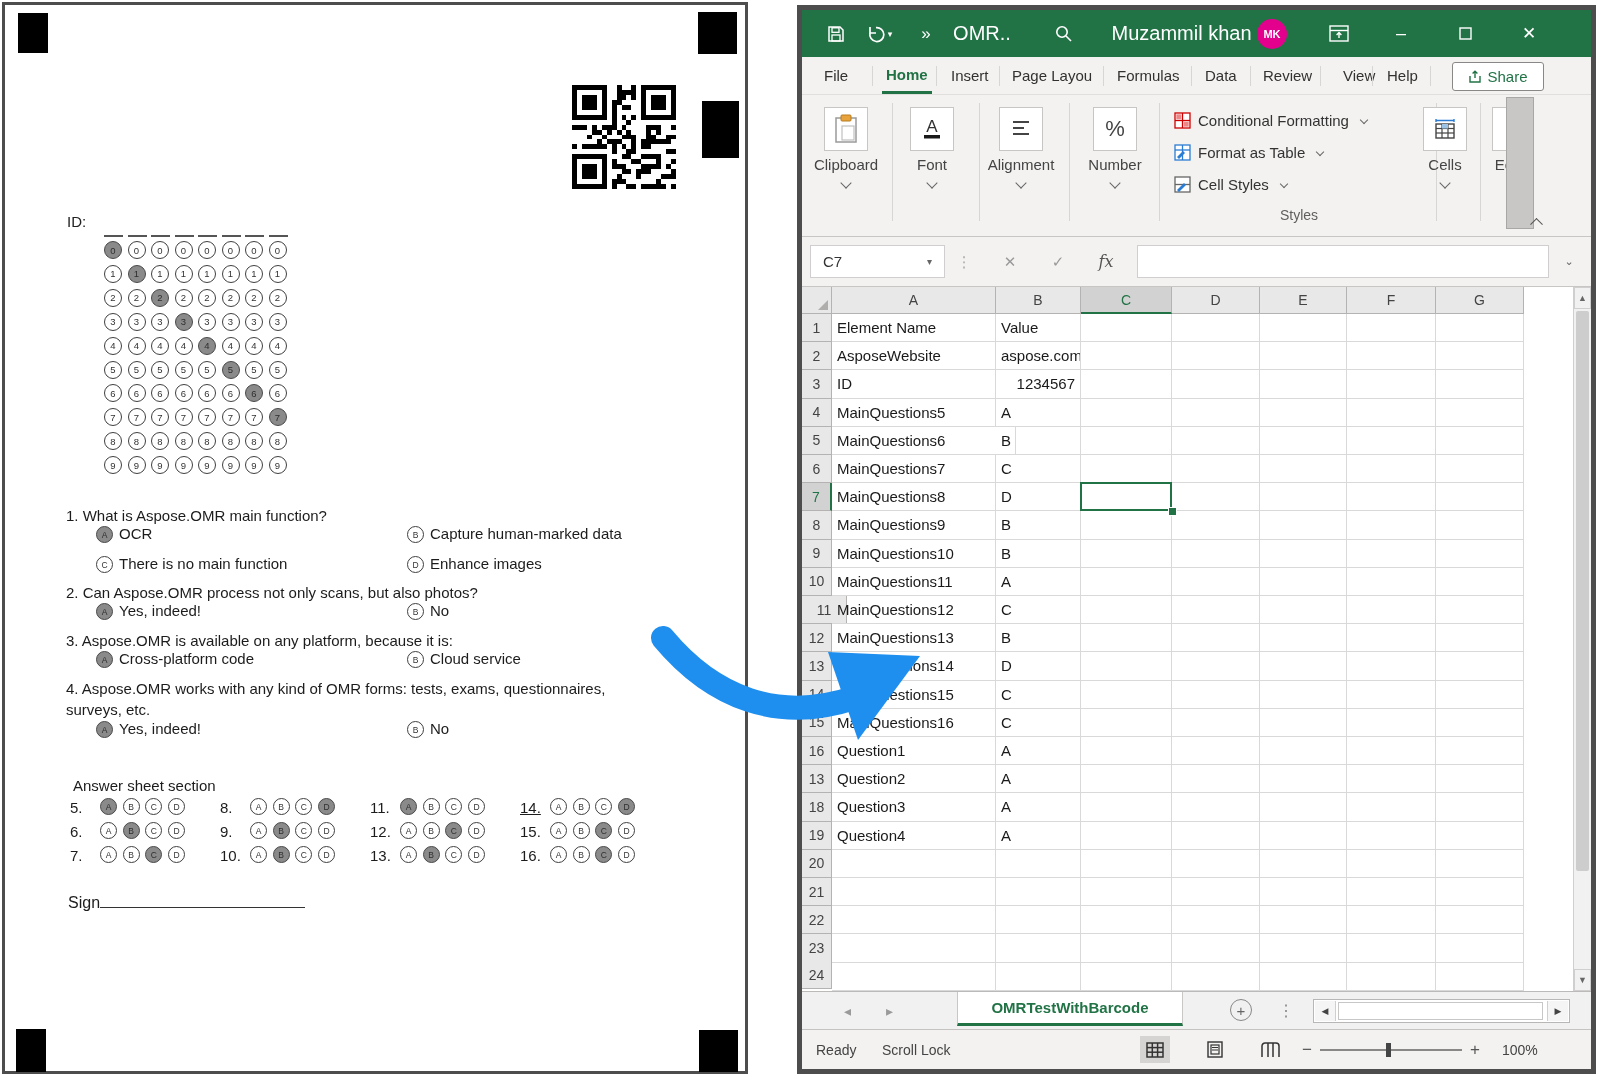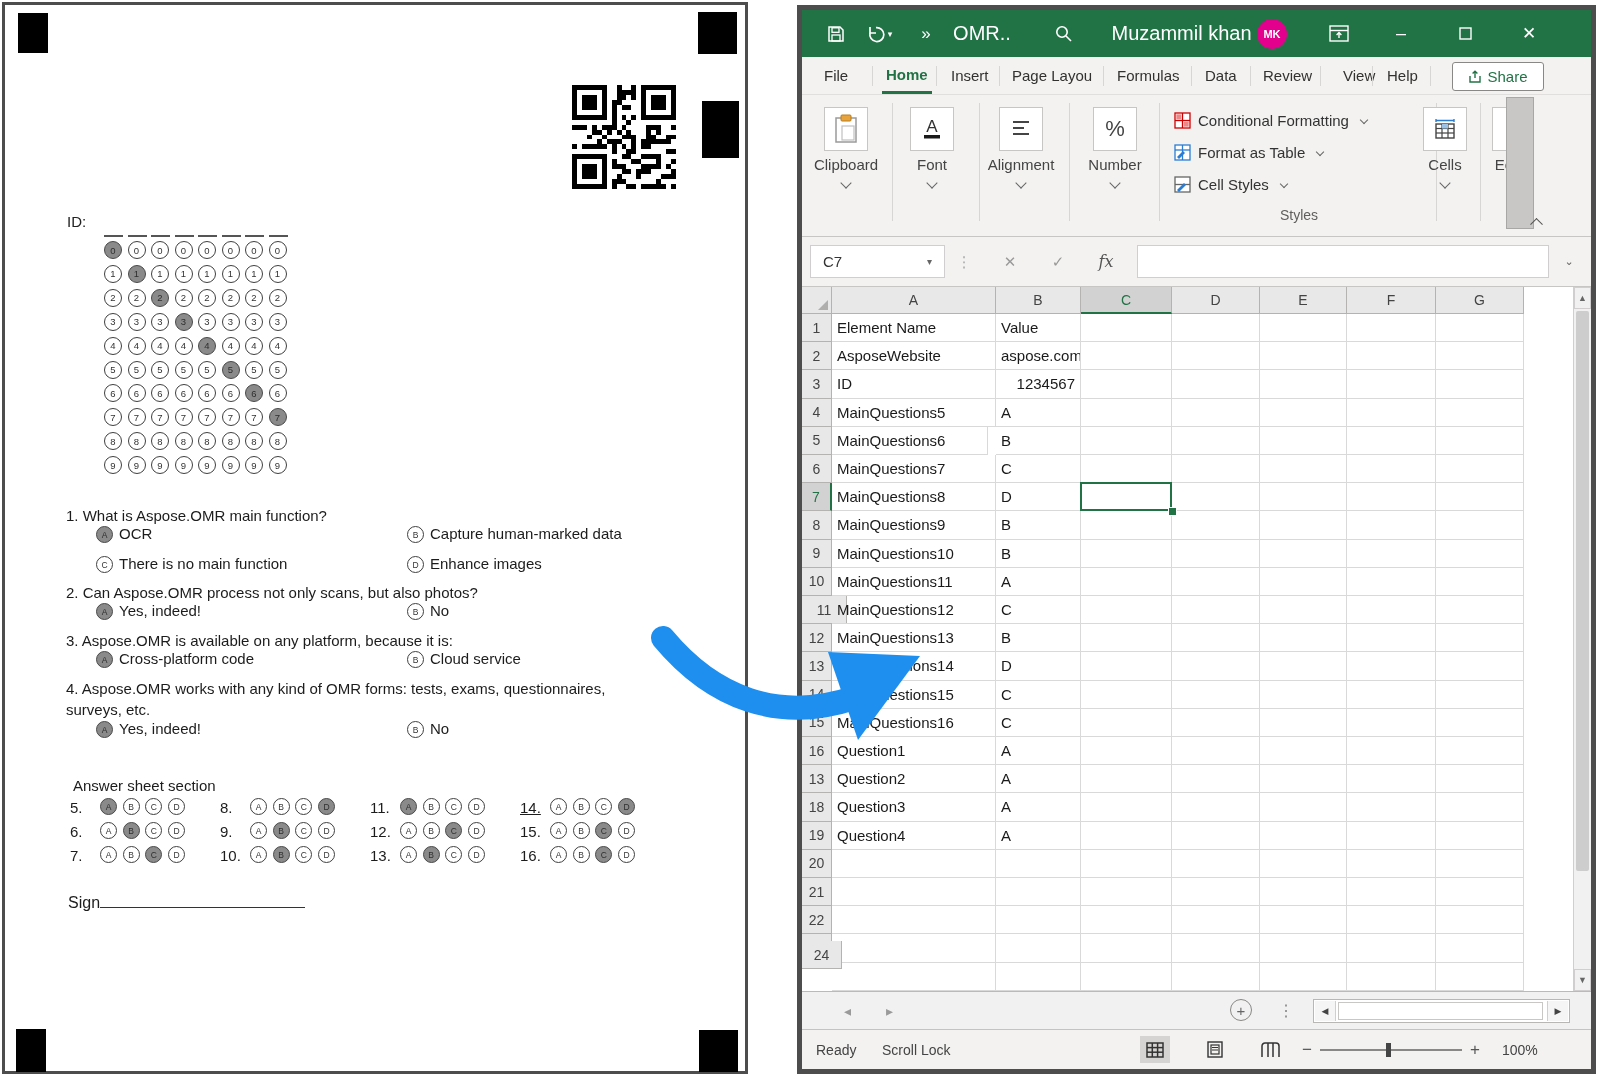--- a/index.html
+++ b/index.html
@@ -737,21 +737,21 @@
         <div class="cell" style="left: 634px; top: 83.4px; width: 88px; height: 28.2px;"></div>
         <div class="hdr" style="left: 0px; top: 111.6px; width: 30px; height: 28.2px;">4</div>
         <div class="cell" style="left: 30px; top: 111.6px; width: 164px; height: 28.2px;">MainQuestions5</div>
         <div class="cell" style="left: 194px; top: 111.6px; width: 85px; height: 28.2px;">A</div>
         <div class="cell" style="left: 279px; top: 111.6px; width: 91px; height: 28.2px;"></div>
         <div class="cell" style="left: 370px; top: 111.6px; width: 88px; height: 28.2px;"></div>
         <div class="cell" style="left: 458px; top: 111.6px; width: 87px; height: 28.2px;"></div>
         <div class="cell" style="left: 545px; top: 111.6px; width: 89px; height: 28.2px;"></div>
         <div class="cell" style="left: 634px; top: 111.6px; width: 88px; height: 28.2px;"></div>
         <div class="hdr" style="left: 0px; top: 139.8px; width: 30px; height: 28.2px;">5</div>
-        <div class="cell" style="left: 30px; top: 139.8px; width: 156px; height: 28.2px;">MainQuestions6</div>
+        <div class="cell" style="left: 30px; top: 139.8px; width: 184px; height: 28.2px;">MainQuestions6</div>
         <div class="cell" style="left: 194px; top: 139.8px; width: 85px; height: 28.2px;">B</div>
         <div class="cell" style="left: 279px; top: 139.8px; width: 91px; height: 28.2px;"></div>
         <div class="cell" style="left: 370px; top: 139.8px; width: 88px; height: 28.2px;"></div>
         <div class="cell" style="left: 458px; top: 139.8px; width: 87px; height: 28.2px;"></div>
         <div class="cell" style="left: 545px; top: 139.8px; width: 89px; height: 28.2px;"></div>
         <div class="cell" style="left: 634px; top: 139.8px; width: 88px; height: 28.2px;"></div>
         <div class="hdr" style="left: 0px; top: 168px; width: 30px; height: 28.2px;">6</div>
         <div class="cell" style="left: 30px; top: 168px; width: 164px; height: 28.2px;">MainQuestions7</div>
         <div class="cell" style="left: 194px; top: 168px; width: 85px; height: 28.2px;">C</div>
         <div class="cell" style="left: 279px; top: 168px; width: 91px; height: 28.2px;"></div>
@@ -888,41 +888,42 @@
         <div class="cell" style="left: 545px; top: 619.2px; width: 89px; height: 28.2px;"></div>
         <div class="cell" style="left: 634px; top: 619.2px; width: 88px; height: 28.2px;"></div>
         <div class="hdr" style="left: 0px; top: 647.4px; width: 30px; height: 28.2px;">23</div>
         <div class="cell" style="left: 30px; top: 647.4px; width: 164px; height: 28.2px;"></div>
         <div class="cell" style="left: 194px; top: 647.4px; width: 85px; height: 28.2px;"></div>
         <div class="cell" style="left: 279px; top: 647.4px; width: 91px; height: 28.2px;"></div>
         <div class="cell" style="left: 370px; top: 647.4px; width: 88px; height: 28.2px;"></div>
         <div class="cell" style="left: 458px; top: 647.4px; width: 87px; height: 28.2px;"></div>
         <div class="cell" style="left: 545px; top: 647.4px; width: 89px; height: 28.2px;"></div>
         <div class="cell" style="left: 634px; top: 647.4px; width: 88px; height: 28.2px;"></div>
-        <div class="hdr" style="left: 0px; top: 654px; width: 40px; height: 28.2px;">24</div>
+        <div class="hdr" style="left: 0px; top: 674px; width: 30px; height: 28.2px;">24</div>
         <div class="cell" style="left: 30px; top: 675.6px; width: 164px; height: 28.2px;"></div>
         <div class="cell" style="left: 194px; top: 675.6px; width: 85px; height: 28.2px;"></div>
         <div class="cell" style="left: 279px; top: 675.6px; width: 91px; height: 28.2px;"></div>
         <div class="cell" style="left: 370px; top: 675.6px; width: 88px; height: 28.2px;"></div>
         <div class="cell" style="left: 458px; top: 675.6px; width: 87px; height: 28.2px;"></div>
         <div class="cell" style="left: 545px; top: 675.6px; width: 89px; height: 28.2px;"></div>
         <div class="cell" style="left: 634px; top: 675.6px; width: 88px; height: 28.2px;"></div>
         <div class="sel-overlay" style="left: 278px; top: 195.2px; width: 92px; height: 29.2px;"></div>
         <div class="fill-handle" style="left: 366px; top: 220.4px;"></div>
       </div>
     <div class="vscroll">
       <div class="scr-btn" style="top:0;">▲</div>
       <div class="vthumb" style="top:24px;height:560px;"></div>
       <div class="scr-btn" style="bottom:0;">▼</div>
     </div>
   </div>
 
   <div class="tabbar">
     <div class="tabnav" style="left:42px;width:26px;">◂</div>
     <div class="tabnav" style="left:84px;width:26px;">▸</div>
+    <div class="sheettab">OMRTestWithBarcode</div>
     <div class="addsheet">+</div>
     <div class="tabnav" style="left:476px;width:20px;font-size:16px;color:#8a8886;">⋮</div>
     <div class="hscroll">
       <div style="position:absolute;left:1px;top:1px;bottom:1px;width:20px;border-right:1px solid #d0cece;display:flex;align-items:center;justify-content:center;font-size:9px;color:#444;background:#f5f5f5;">◀</div>
       <div style="position:absolute;right:1px;top:1px;bottom:1px;width:20px;border-left:1px solid #d0cece;display:flex;align-items:center;justify-content:center;font-size:9px;color:#444;background:#f5f5f5;">▶</div>
       <div style="position:absolute;left:24px;right:26px;top:2px;bottom:2px;background:#fff;border:1px solid #c9c7c5;"></div>
     </div>
   </div>
 
   <div class="statusbar">

